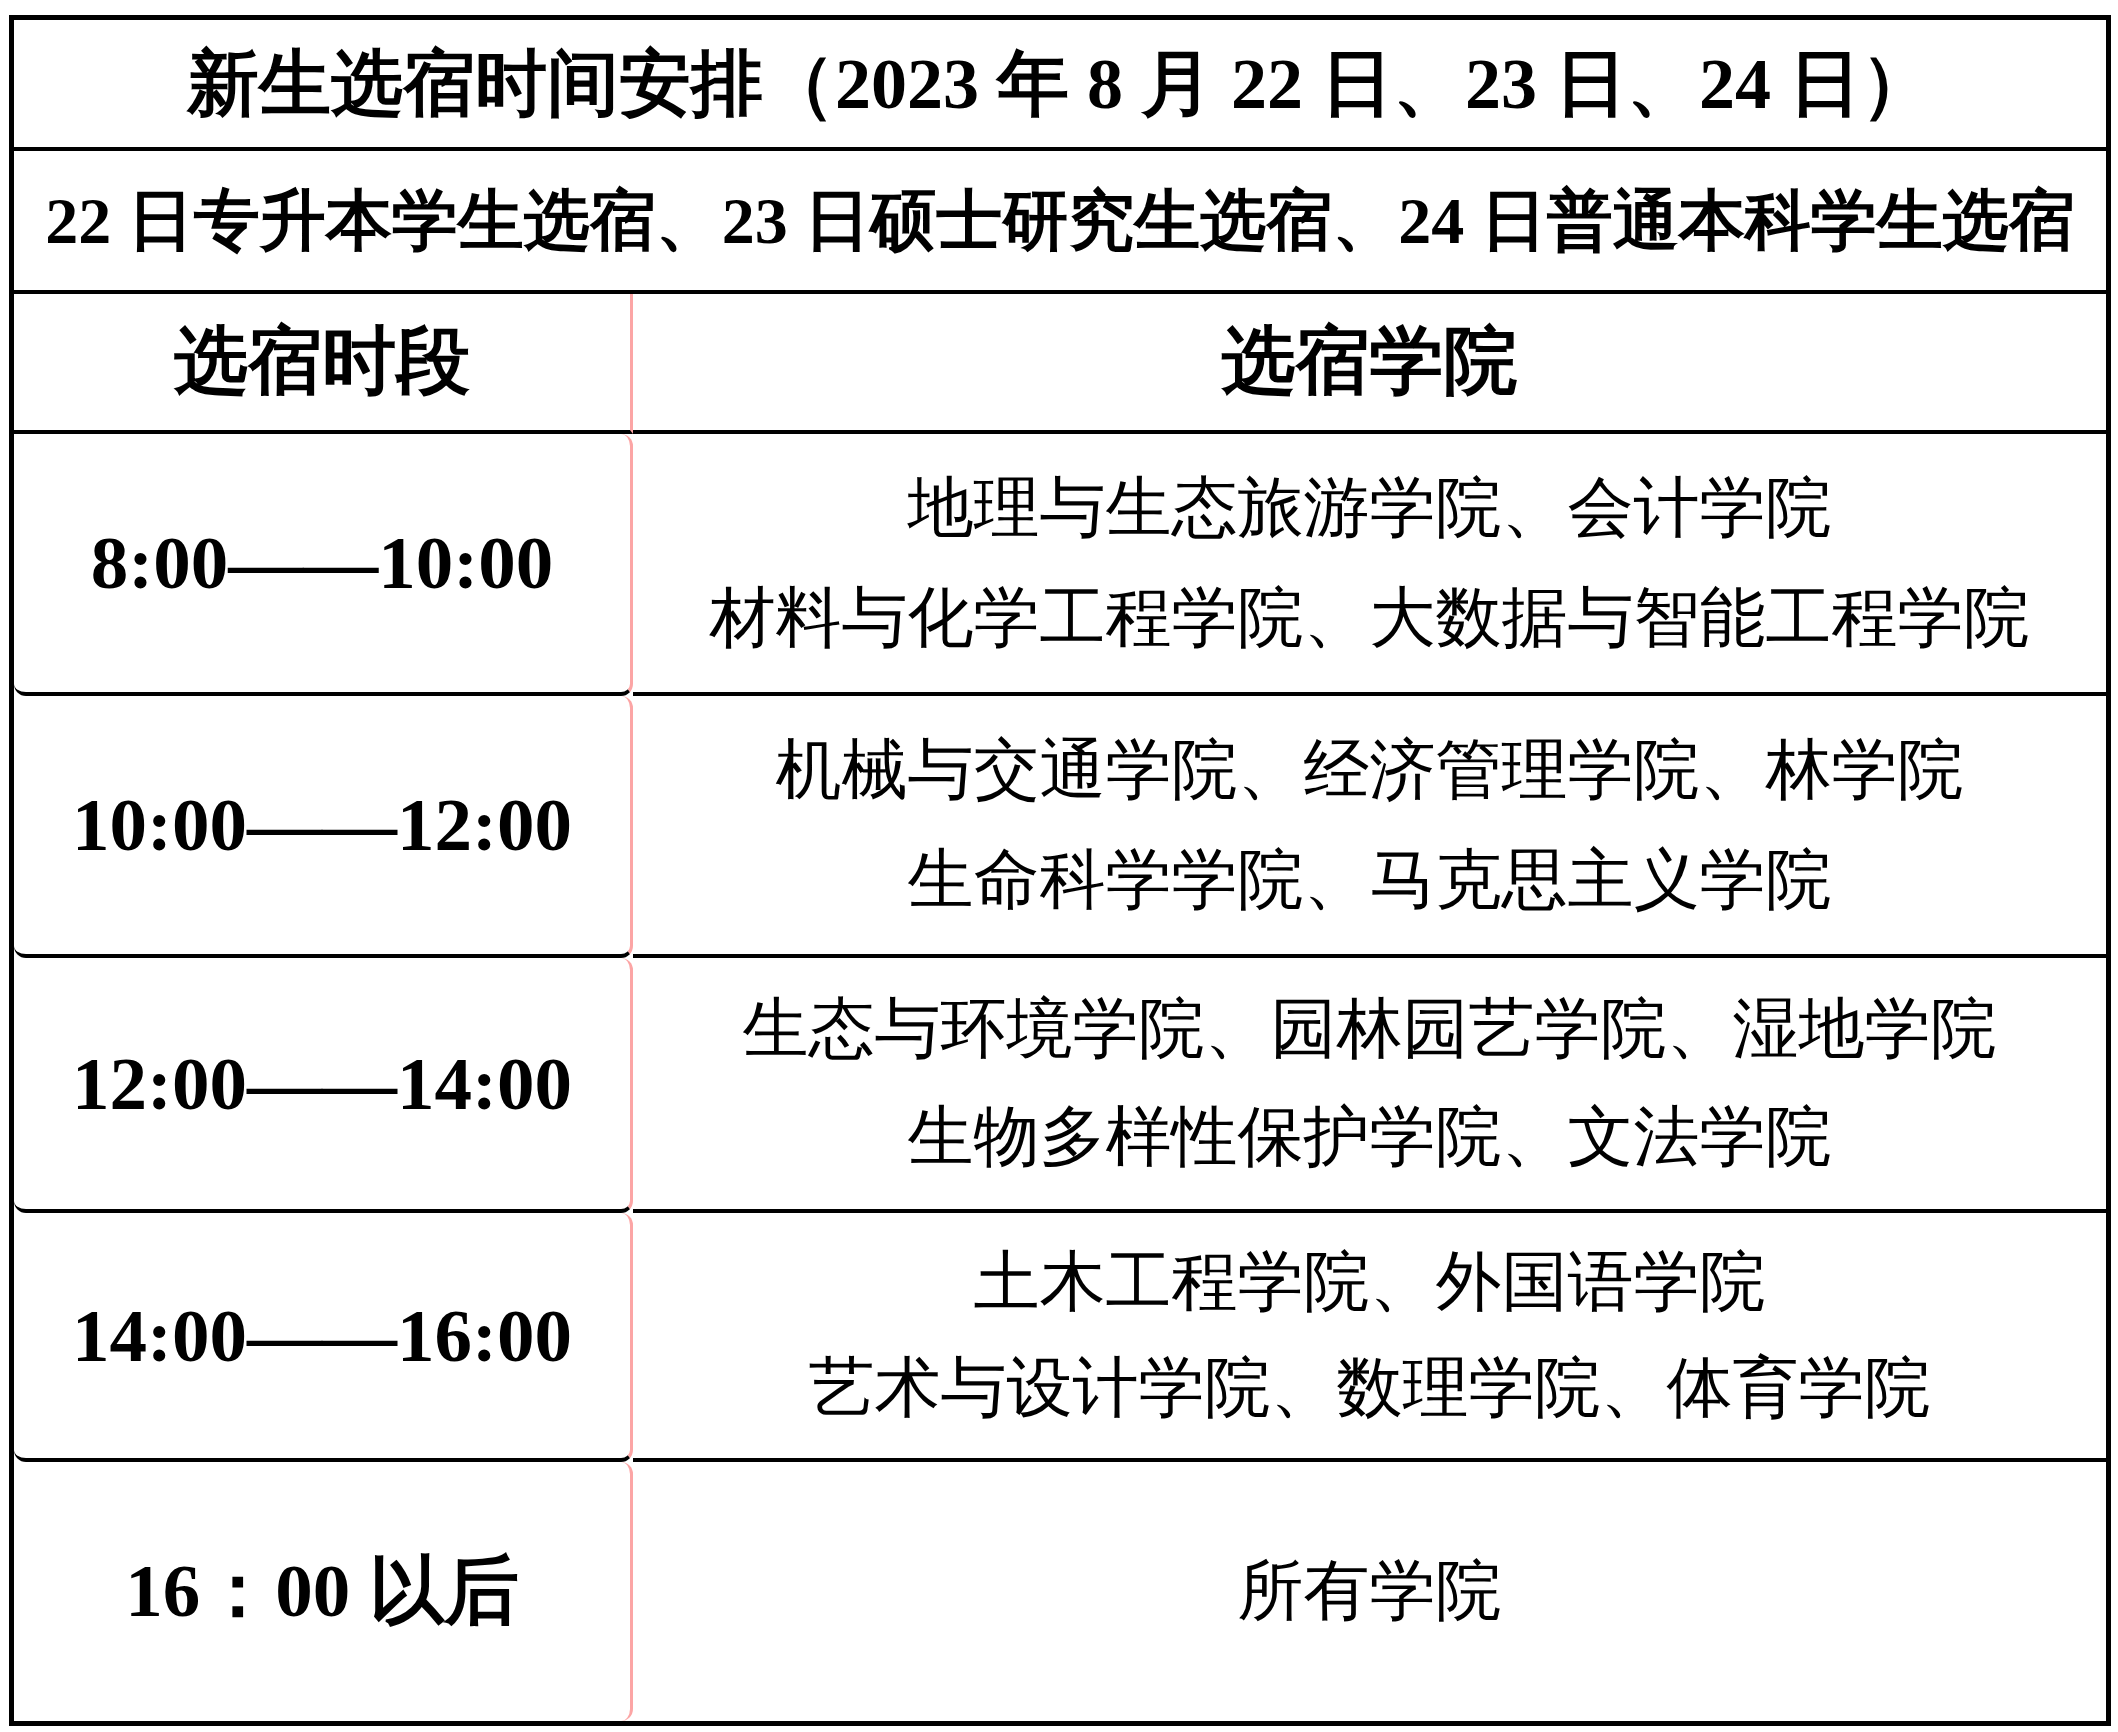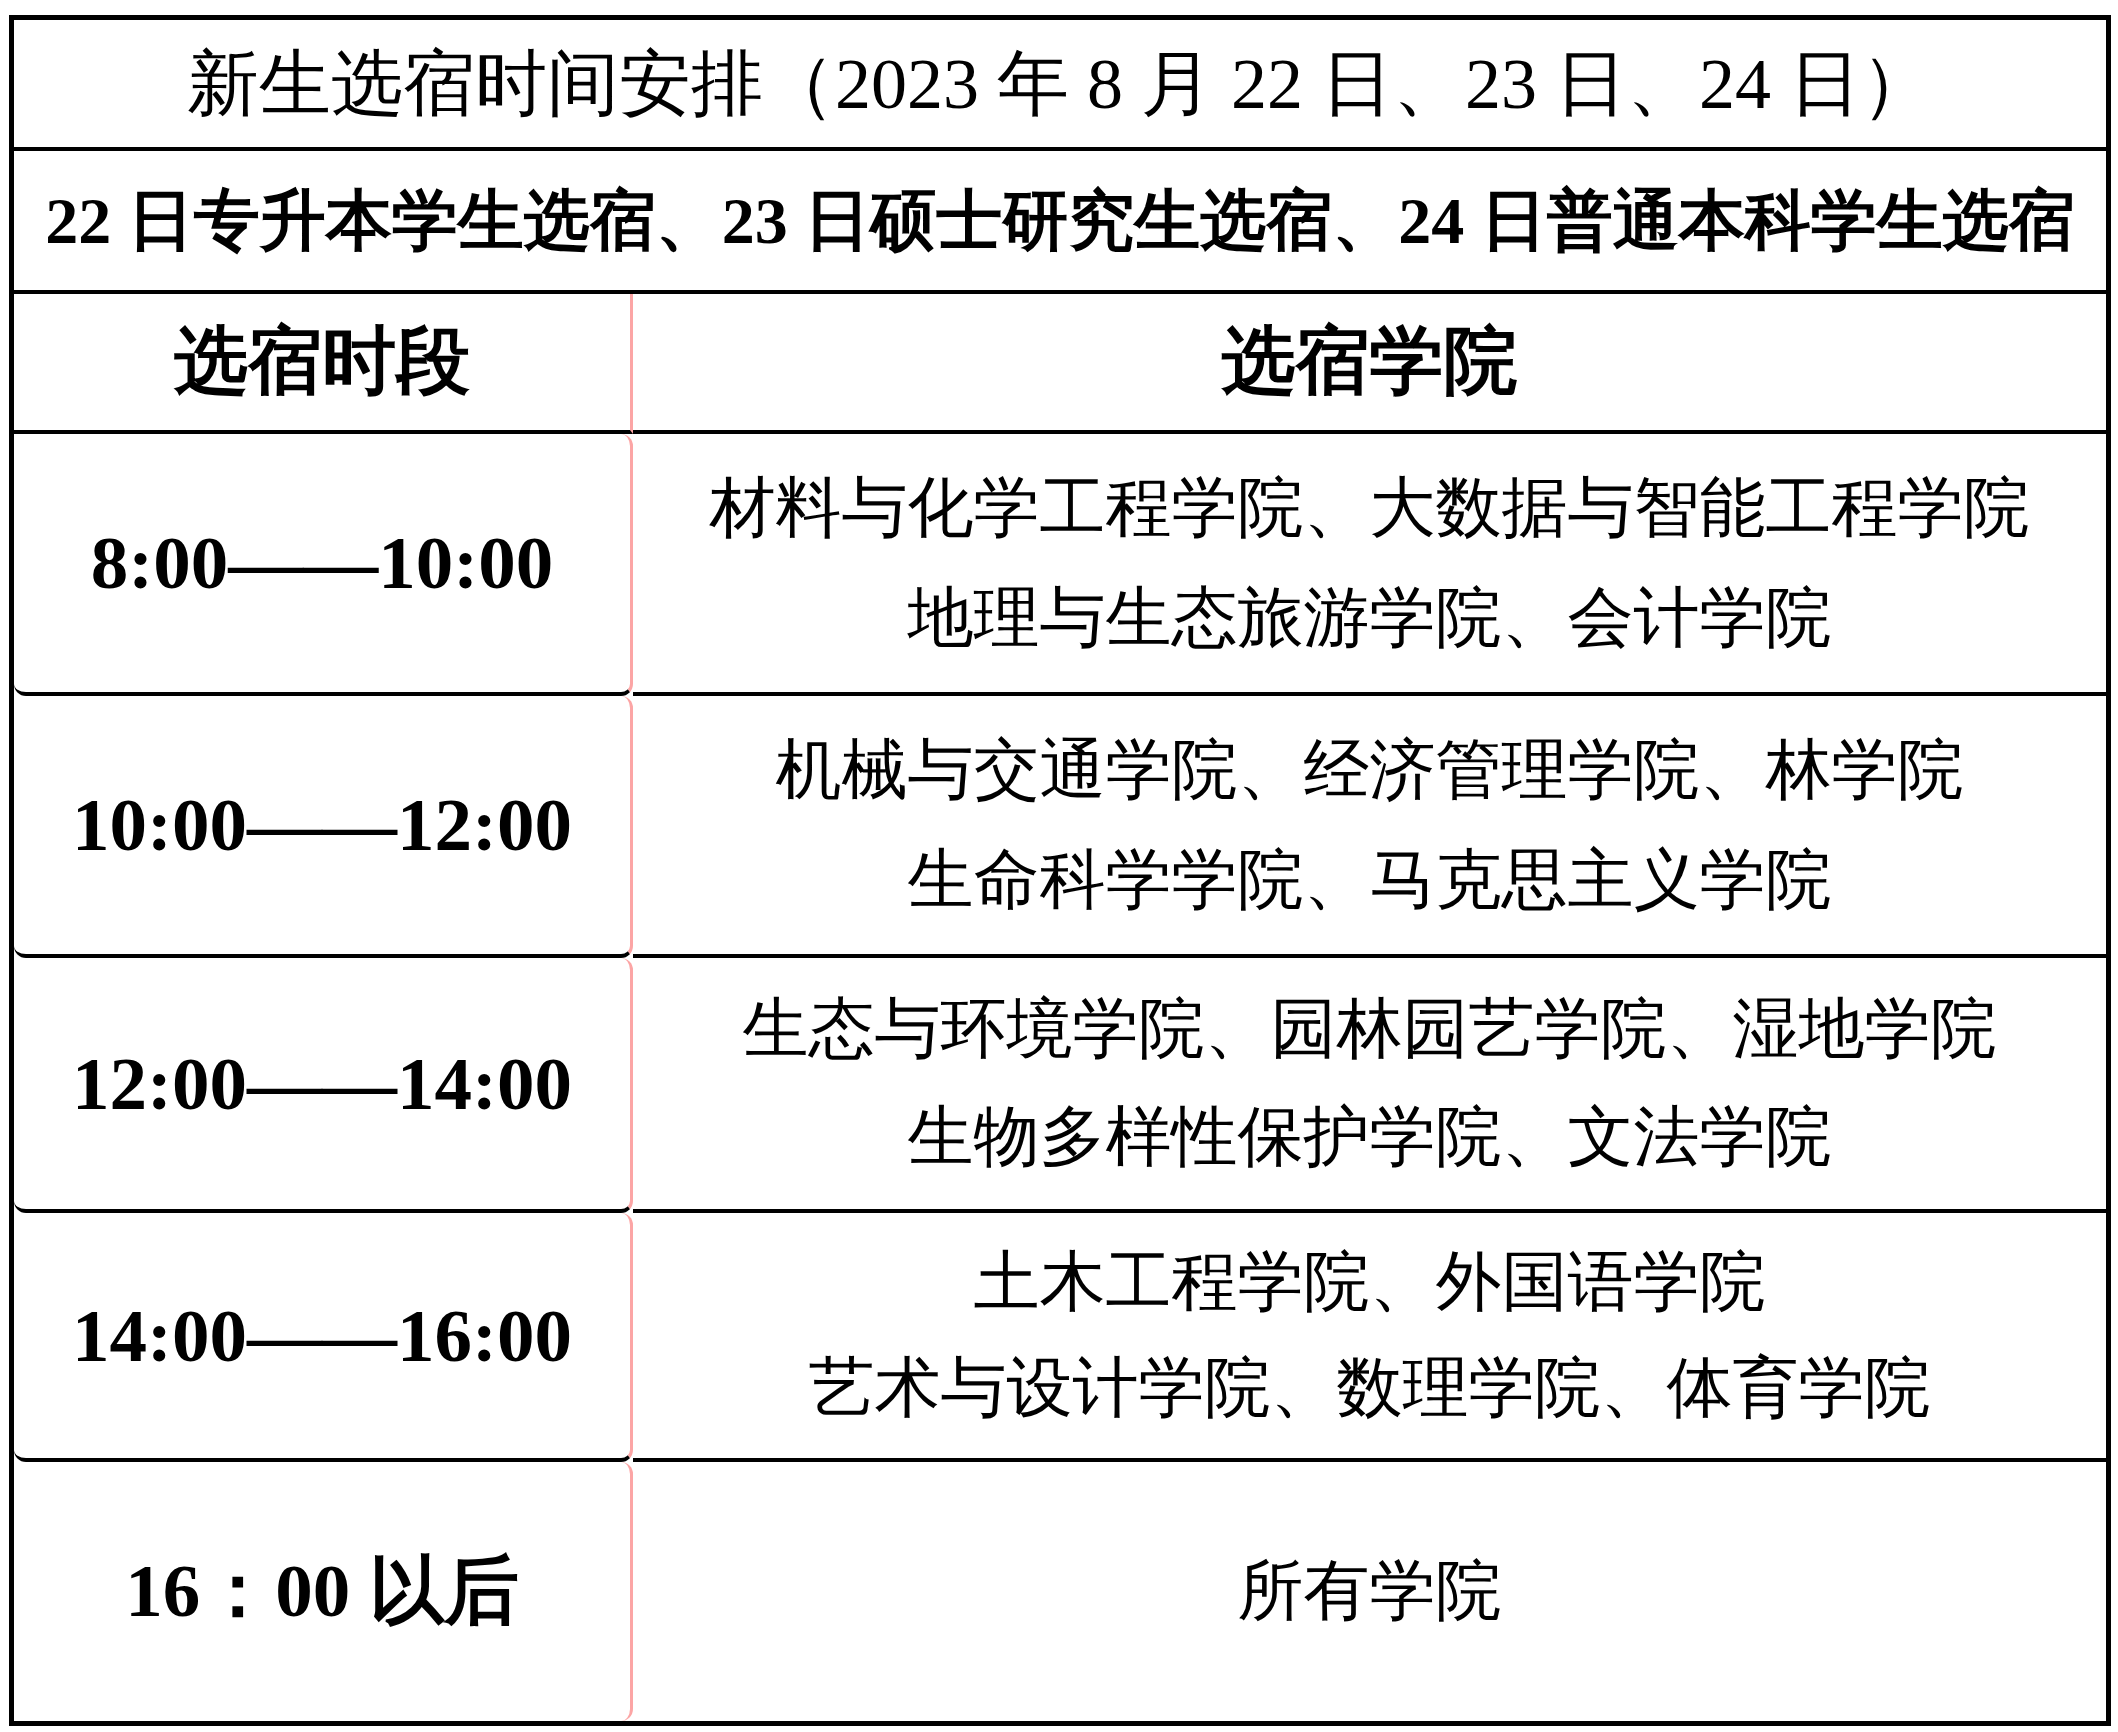--- a/index.html
+++ b/index.html
@@ -30,21 +30,21 @@
     align-items: center;
     justify-content: center;
     overflow: hidden;
   }
   .span2 { grid-column: 1 / 3; }
   .hline { border-bottom: 4.5px solid #000000; }
   .vline { border-right: 3px solid #fca5a5; }
 
   .title-cell {
     font-size: 72px;
-    font-weight: normal;
+    font-weight: bold;
     text-align: left;
     white-space: nowrap;
   }
   .subtitle-cell {
     font-size: 66px;
     font-weight: bold;
     white-space: nowrap;
   }
   .header-cell {
     font-size: 74px;
@@ -78,22 +78,22 @@
 
   <div class="cell span2 hline title-cell">新生选宿时间安排（2023 年 8 月 22 日、23 日、24 日）</div>
 
   <div class="cell span2 hline subtitle-cell">22 日专升本学生选宿、23 日硕士研究生选宿、24 日普通本科学生选宿</div>
 
   <div class="cell hline vline header-cell">选宿时段</div>
   <div class="cell hline header-cell">选宿学院</div>
 
   <div class="cell hline vline time-cell">8:00——10:00</div>
   <div class="cell hline college-cell">
+    <div class="college-line">地理与生态旅游学院、会计学院</div>
     <div class="college-line">材料与化学工程学院、大数据与智能工程学院</div>
-    <div class="college-line">地理与生态旅游学院、会计学院</div>
   </div>
 
   <div class="cell hline vline time-cell">10:00——12:00</div>
   <div class="cell hline college-cell">
     <div class="college-line">机械与交通学院、经济管理学院、林学院</div>
     <div class="college-line">生命科学学院、马克思主义学院</div>
   </div>
 
   <div class="cell hline vline time-cell">12:00——14:00</div>
   <div class="cell hline college-cell">

